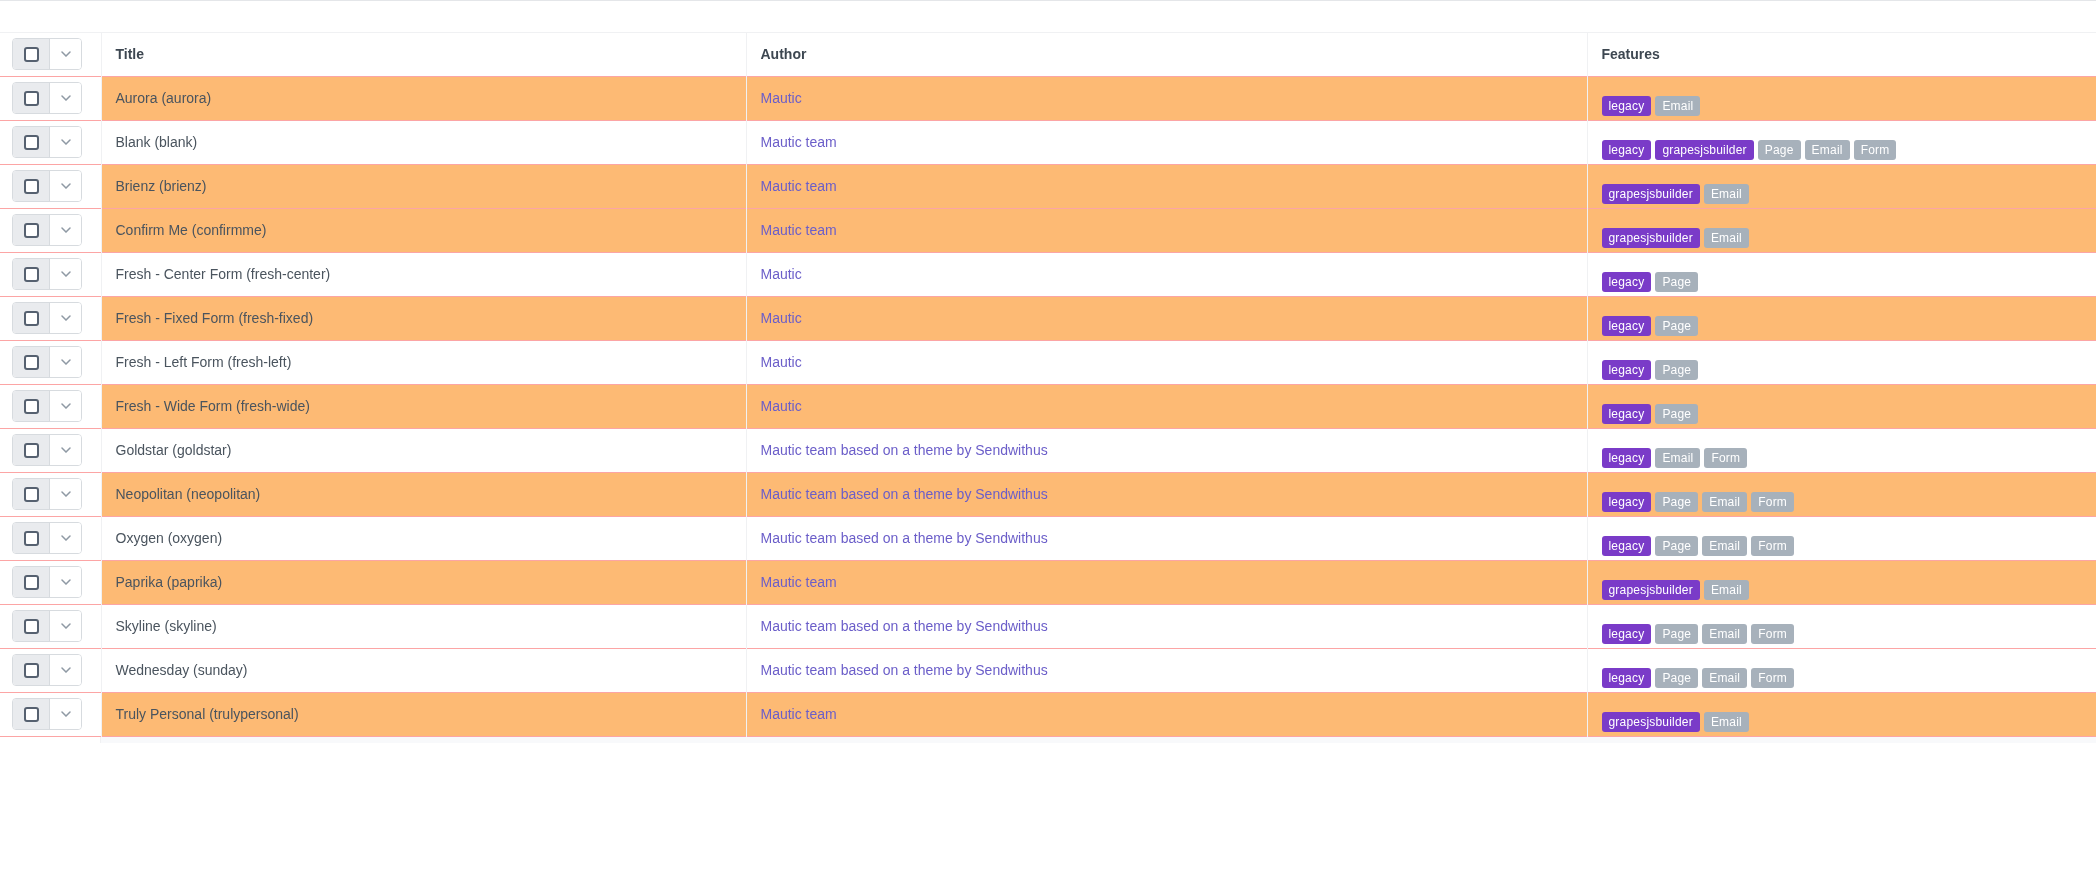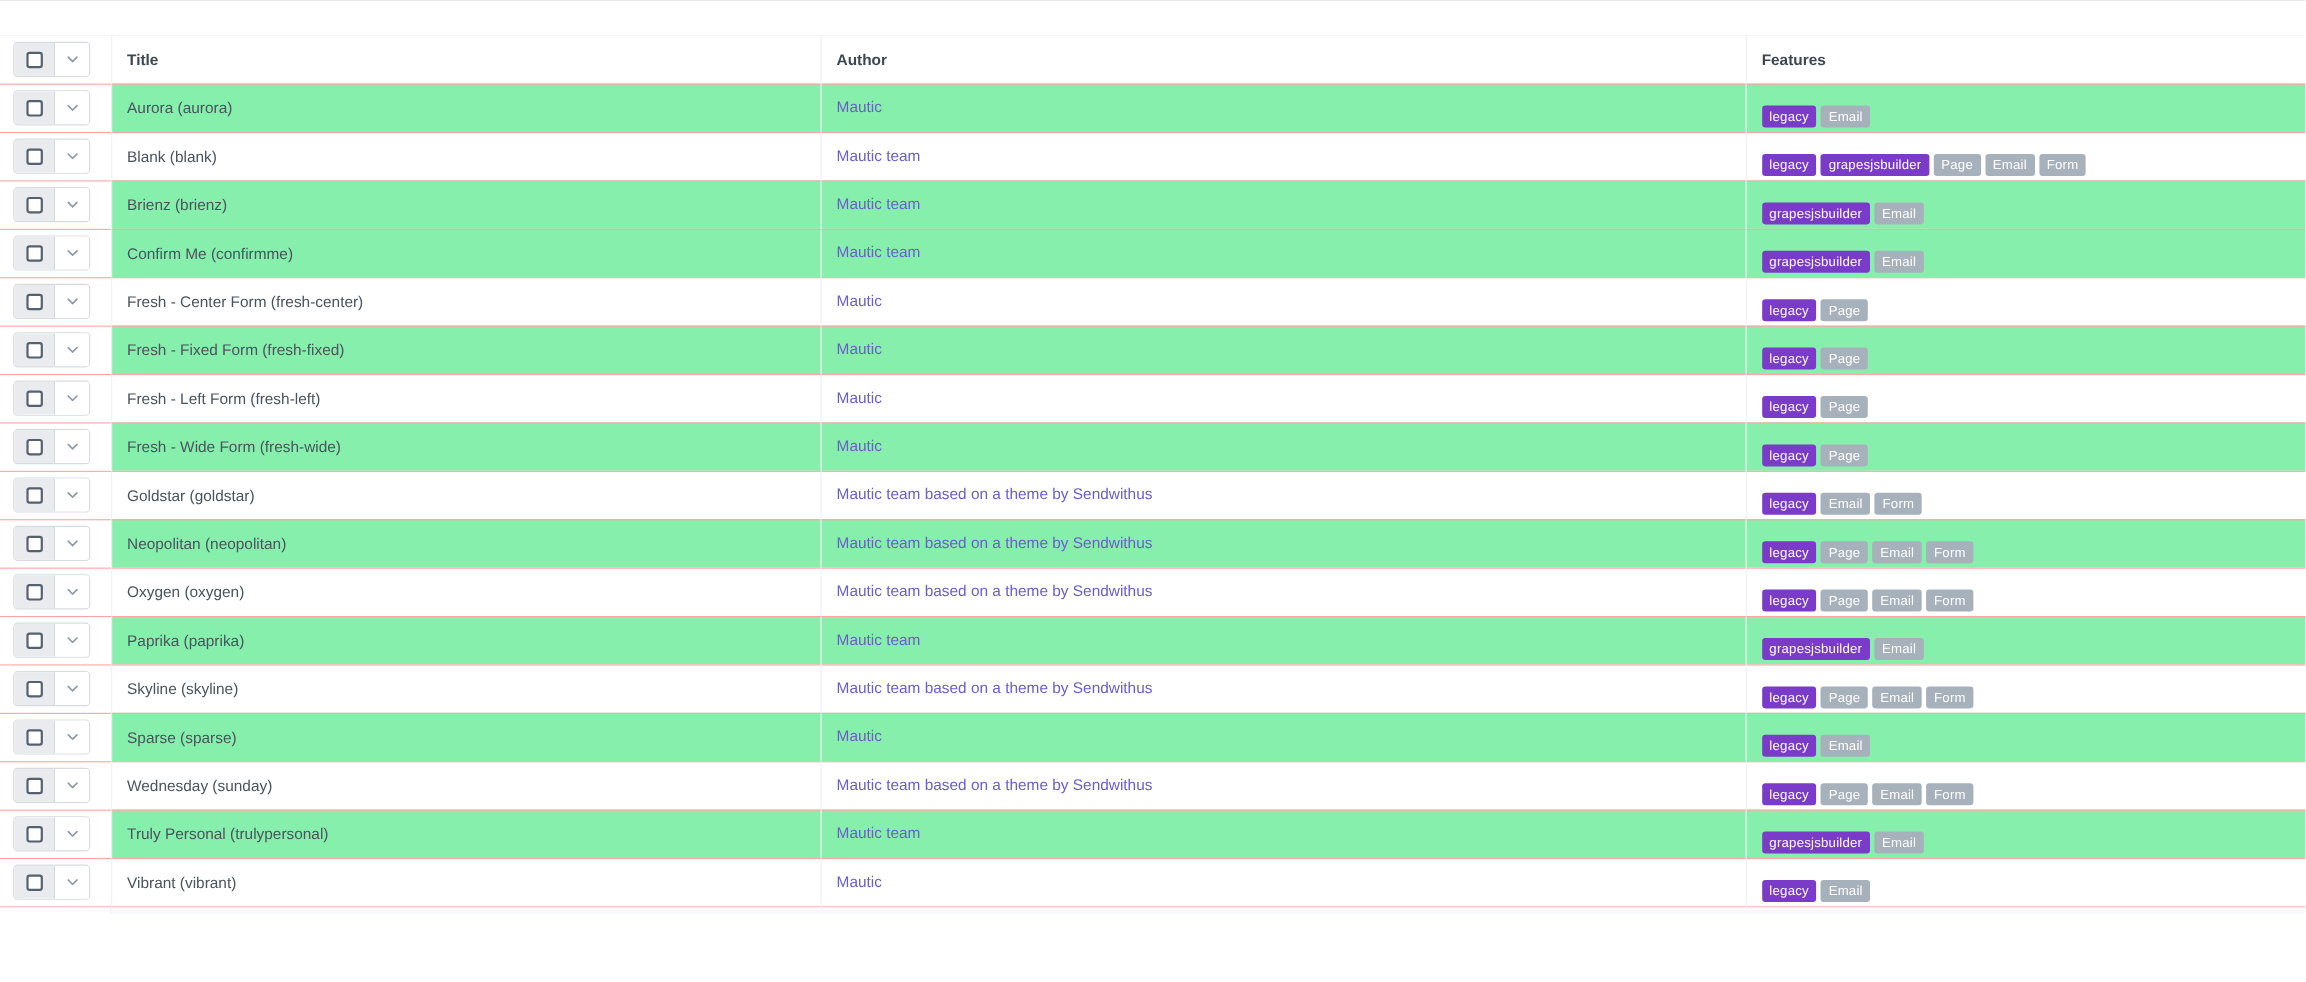--- a/index.html
+++ b/index.html
@@ -38,21 +38,21 @@
   th:not(:last-child), td:not(:last-child) { border-right: 1px solid #f0f1f3; }
 
   thead th {
     font-size: 14px;
     font-weight: bold;
     color: #3d4751;
     background: #ffffff;
   }
   .cell-pad { padding-left: 14px; display: block; }
 
-  tbody tr.striped td { background: #86efac; }
+  tbody tr.striped td { background: #fdba74; }
   tbody tr td.col-check, thead th.col-check { background: #ffffff; }
 
   .title-text { font-size: 14px; color: #4a545e; }
   .author-link {
     font-size: 14px;
     color: var(--link-color, #6b5ec9);
     text-decoration: none;
     cursor: pointer;
   }
 
@@ -448,43 +448,20 @@
       <span class="cell-pad title-text">Skyline (skyline)</span>
     </td>
     <td>
       <span class="cell-pad"><a class="author-link">Mautic team based on a theme by Sendwithus</a></span>
     </td>
     <td>
       <span class="cell-pad"><span class="badge builder">legacy</span><span class="badge feature">Page</span><span class="badge feature">Email</span><span class="badge feature">Form</span></span>
     </td>
   </tr>
 
-  <tr class="striped">
-    <td class="col-check">
-      <div class="check-group">
-        <button class="cg-check">
-          <span class="cb"></span>
-        </button>
-        <button class="cg-caret">
-          <svg width="10" height="6" viewBox="0 0 10 6">
-                <path d="M1 1l4 4 4-4" stroke="#8f99a4" stroke-width="1.5" fill="none" stroke-linecap="round"></path>
-              </svg>
-        </button>
-      </div>
-    </td>
-    <td>
-      <span class="cell-pad title-text">Sparse (sparse)</span>
-    </td>
-    <td>
-      <span class="cell-pad"><a class="author-link">Mautic</a></span>
-    </td>
-    <td>
-      <span class="cell-pad"><span class="badge builder">legacy</span><span class="badge feature">Email</span></span>
-    </td>
-  </tr>
 
   <tr>
     <td class="col-check">
       <div class="check-group">
         <button class="cg-check">
           <span class="cb"></span>
         </button>
         <button class="cg-caret">
           <svg width="10" height="6" viewBox="0 0 10 6">
                 <path d="M1 1l4 4 4-4" stroke="#8f99a4" stroke-width="1.5" fill="none" stroke-linecap="round"></path>
@@ -520,42 +497,19 @@
       <span class="cell-pad title-text">Truly Personal (trulypersonal)</span>
     </td>
     <td>
       <span class="cell-pad"><a class="author-link">Mautic team</a></span>
     </td>
     <td>
       <span class="cell-pad"><span class="badge builder">grapesjsbuilder</span><span class="badge feature">Email</span></span>
     </td>
   </tr>
 
-  <tr>
-    <td class="col-check">
-      <div class="check-group">
-        <button class="cg-check">
-          <span class="cb"></span>
-        </button>
-        <button class="cg-caret">
-          <svg width="10" height="6" viewBox="0 0 10 6">
-                <path d="M1 1l4 4 4-4" stroke="#8f99a4" stroke-width="1.5" fill="none" stroke-linecap="round"></path>
-              </svg>
-        </button>
-      </div>
-    </td>
-    <td>
-      <span class="cell-pad title-text">Vibrant (vibrant)</span>
-    </td>
-    <td>
-      <span class="cell-pad"><a class="author-link">Mautic</a></span>
-    </td>
-    <td>
-      <span class="cell-pad"><span class="badge builder">legacy</span><span class="badge feature">Email</span></span>
-    </td>
-  </tr>
 </tbody>
 </table>
 
 <div class="partial-row">
   <div class="pr-check"></div>
   <div class="pr-rest"></div>
 </div>
 
 </body></html>

